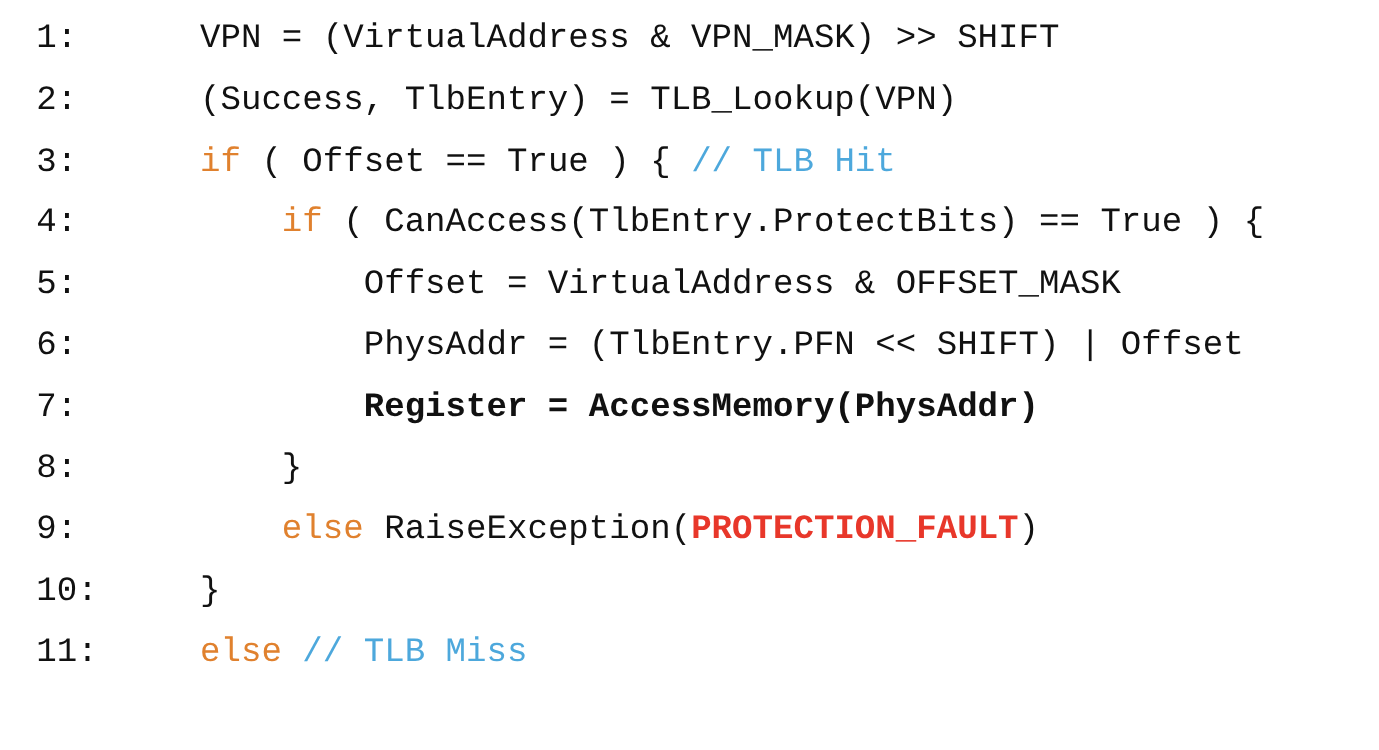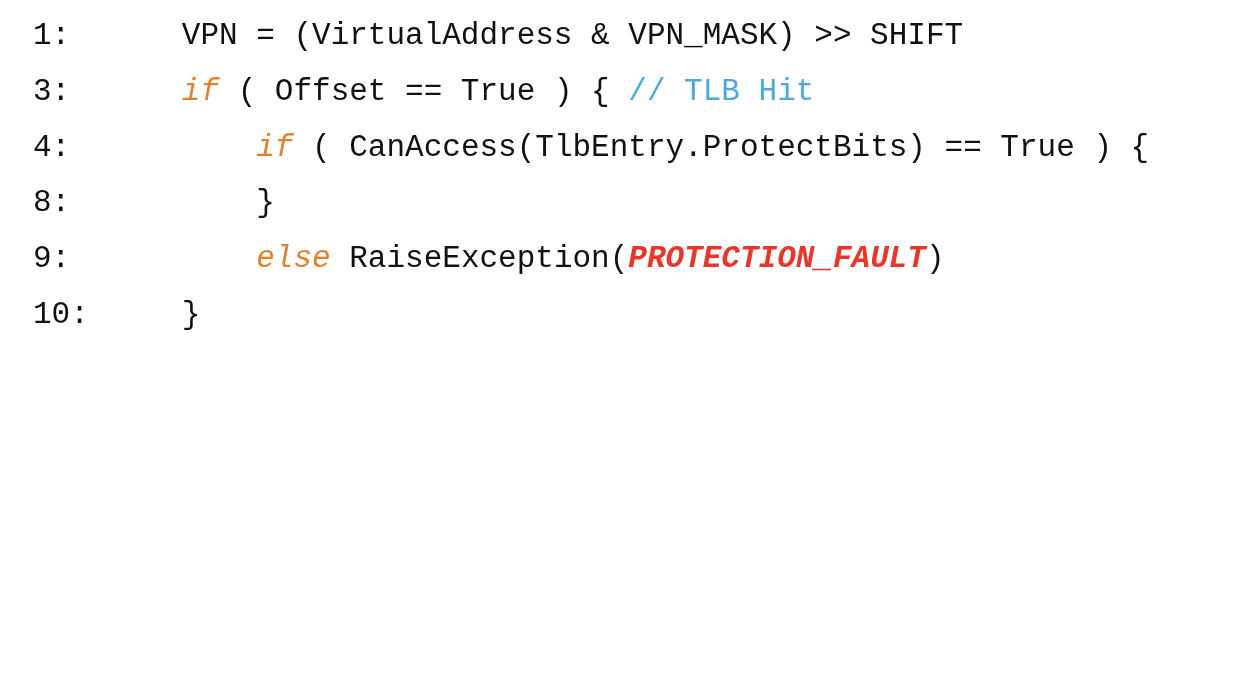--- a/index.html
+++ b/index.html
@@ -25,30 +25,35 @@
   .line {
     white-space: pre;
     height: 55.8px;
   }
   .num {
     display: inline-block;
     width: 8ch;
     white-space: pre;
   }
   .seg-plain { color: var(--text, #111111); font-weight: normal; }
-  .seg-kw    { color: var(--kw, #e0812e);  font-weight: normal; font-style: italic; }
+  .seg-kw    { color: var(--kw, #e0812e);  font-weight: normal; }
   .seg-cmt   { color: var(--cmt, #4da8dc); font-weight: normal; }
-  .seg-err   { color: var(--err, #e8372a); font-weight: bold; font-style: italic; }
+  .seg-err   { color: var(--err, #e8372a); font-weight: bold; }
   .seg-bold  { color: var(--text, #111111); font-weight: bold; }
 </style>
 </head>
 <body>
 
 <div class="page">
   <div class="code-figure" id="code-figure">
       <div class="line"><span class="num seg-plain">1:</span><span class="seg-plain">VPN = (VirtualAddress &amp; VPN_MASK) &gt;&gt; SHIFT</span></div>
+      <div class="line"><span class="num seg-plain">2:</span><span class="seg-plain">(Success, TlbEntry) = TLB_Lookup(VPN)</span></div>
       <div class="line"><span class="num seg-plain">3:</span><span class="seg-kw">if</span><span class="seg-plain"> ( Offset == True ) { </span><span class="seg-cmt">// TLB Hit</span></div>
       <div class="line"><span class="num seg-plain">4:</span><span class="seg-plain">    </span><span class="seg-kw">if</span><span class="seg-plain"> ( CanAccess(TlbEntry.ProtectBits) == True ) {</span></div>
+      <div class="line"><span class="num seg-plain">5:</span><span class="seg-plain">        Offset = VirtualAddress &amp; OFFSET_MASK</span></div>
+      <div class="line"><span class="num seg-plain">6:</span><span class="seg-plain">        PhysAddr = (TlbEntry.PFN &lt;&lt; SHIFT) | Offset</span></div>
+      <div class="line"><span class="num seg-plain">7:</span><span class="seg-plain">        </span><span class="seg-bold">Register = AccessMemory(PhysAddr)</span></div>
       <div class="line"><span class="num seg-plain">8:</span><span class="seg-plain">    }</span></div>
       <div class="line"><span class="num seg-plain">9:</span><span class="seg-plain">    </span><span class="seg-kw">else</span><span class="seg-plain"> RaiseException(</span><span class="seg-err">PROTECTION_FAULT</span><span class="seg-plain">)</span></div>
       <div class="line"><span class="num seg-plain">10:</span><span class="seg-plain">}</span></div>
+      <div class="line"><span class="num seg-plain">11:</span><span class="seg-kw">else</span><span class="seg-plain"> </span><span class="seg-cmt">// TLB Miss</span></div>
     </div>
 </div>
 
 </body></html>

